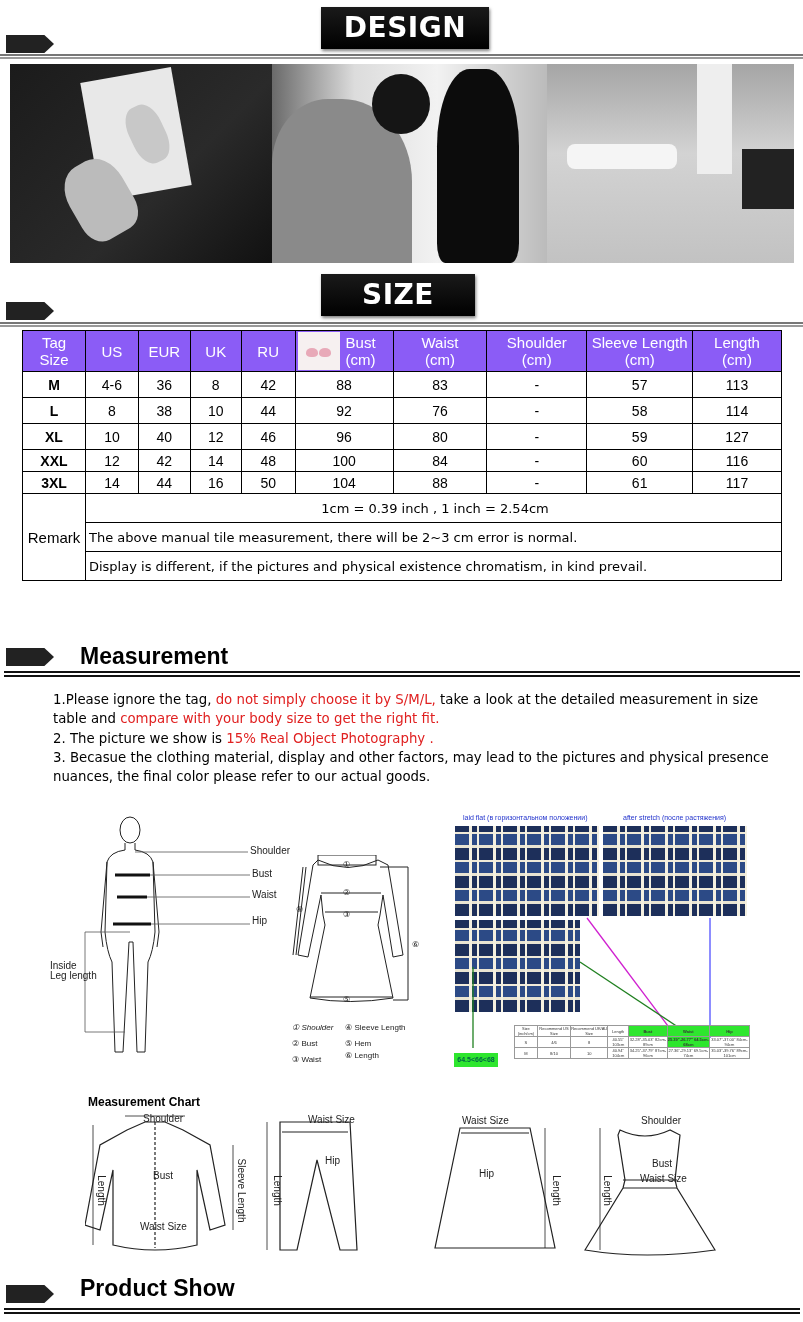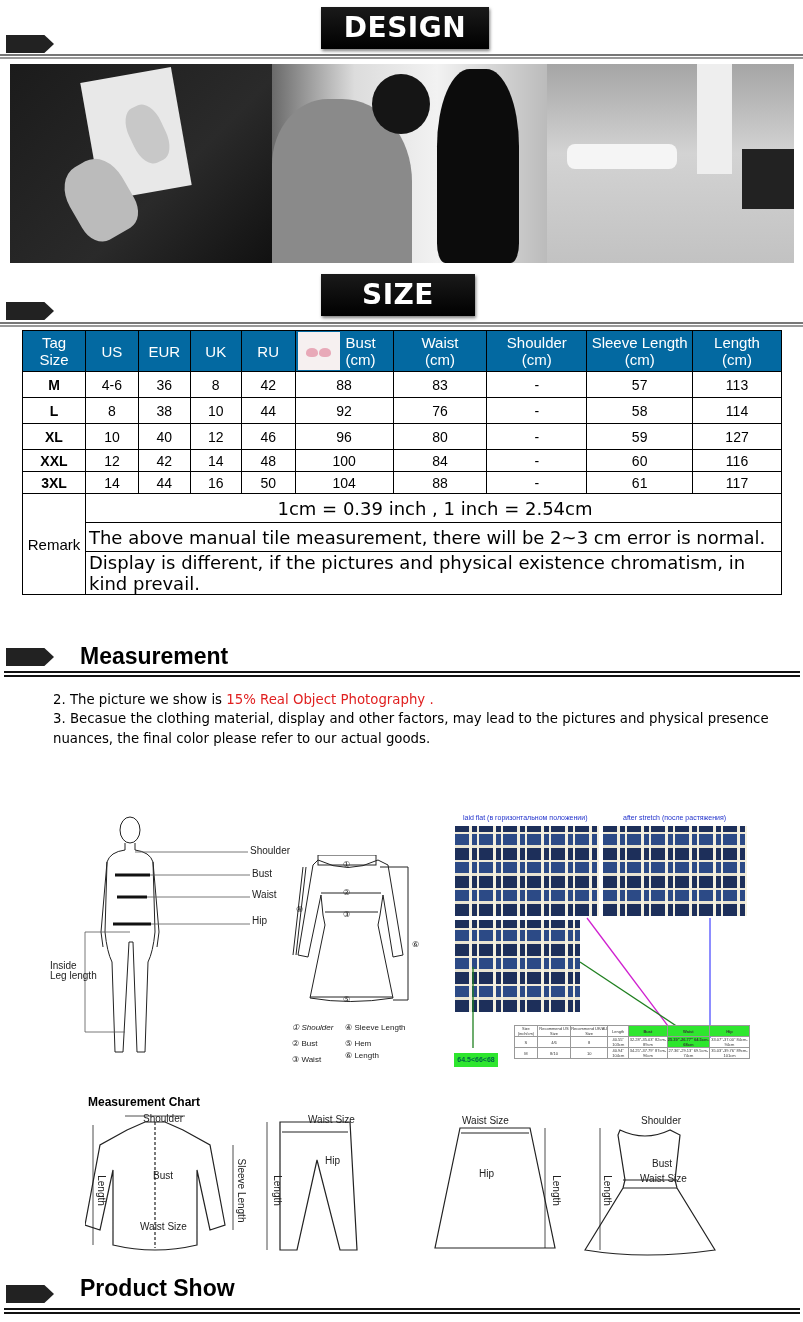--- a/index.html
+++ b/index.html
@@ -24,27 +24,27 @@
   .p2 .person { position: absolute; left: 0; top: 35px; width: 140px; height: 165px; background: #8a8a8a; border-radius: 40% 50% 0 0; }
   .p2 .head { position: absolute; left: 100px; top: 10px; width: 58px; height: 60px; background: #151515; border-radius: 50%; }
   .p2 .dummy { position: absolute; left: 165px; top: 5px; width: 82px; height: 194px; background: #0c0c0c; border-radius: 40% 40% 10% 10%; }
   .p3 { width: 247px; background: linear-gradient(180deg, #a5a5a5 0%, #d3d3d3 45%, #c2c2c2 100%); }
   .p3 .machine { position: absolute; left: 150px; top: 0; width: 35px; height: 110px; background: #eee; }
   .p3 .fold { position: absolute; left: 20px; top: 80px; width: 110px; height: 25px; background: #f5f5f5; border-radius: 8px; }
   .p3 .dark { position: absolute; left: 195px; top: 85px; width: 52px; height: 60px; background: #222; }
 
   
   table.size { position: absolute; left: 22px; top: 330px; width: 760px; border-collapse: collapse; font-family: "Liberation Sans", sans-serif; }
-  table.size th { background: #0369a1; color: #fff; font-weight: normal; font-size: 15px; line-height: 17px; height: 40px; border: 1px solid #000; text-align: center; }
+  table.size th { background: #8b5cf6; color: #fff; font-weight: normal; font-size: 15px; line-height: 17px; height: 40px; border: 1px solid #000; text-align: center; }
   table.size td { border: 1px solid #000; text-align: center; font-size: 14px; height: 22px; }
   table.size td.tag { font-weight: bold; font-size: 14px; }
   table.size tr.r1 td { height: 26px; }
   table.size tr.r2 td, table.size tr.r3 td { height: 26px; }
   table.size td.remark-label { font-size: 15px; width: 63px; }
-  table.size td.note { font-family: "DejaVu Sans", sans-serif; font-size: 18px; height: 29px; text-align: left; padding-left: 3px; }
+  table.size td.note { font-family: "DejaVu Sans", sans-serif; font-size: 13px; height: 29px; text-align: left; padding-left: 3px; }
   table.size td.note.center { text-align: center; }
   .bust-head { display: flex; align-items: center; justify-content: flex-start; height: 40px; }
   .bra-thumb { width: 42px; height: 38px; background: #f6f0f0; margin-left: 2px; position: relative; }
   .bra-thumb::before { content: ""; position: absolute; left: 8px; top: 16px; width: 12px; height: 9px; border-radius: 50% 50% 40% 40%; background: #e8a9b8; }
   .bra-thumb::after { content: ""; position: absolute; left: 21px; top: 16px; width: 12px; height: 9px; border-radius: 50% 50% 40% 40%; background: #e8a9b8; }
   .bust-text { margin-left: 6px; text-align: left; }
 
   
   .notes { position: absolute; left: 53px; top: 690px; width: 720px; font-family: "DejaVu Sans", sans-serif; font-size: 13.3px; line-height: 19.3px; }
   .notes .red { color: #e02020; }
@@ -197,20 +197,21 @@
       <td class="note" colspan="9">Display is different, if the pictures and physical existence chromatism, in kind prevail.</td>
     </tr>
   </tbody>
 </table>
 
 <div class="tab-arrow" style="left:6px; top:648px;"></div>
 <div class="sec-title" style="top:643px;">Measurement</div>
 <div class="rule-black" style="top:671px;"></div>
 
 <div class="notes">
+  <div><span>1.Please ignore the tag, </span><span class="red">do not simply choose it by S/M/L,</span><span> take a look at the detailed measurement in size table and </span><span class="red">compare with your body size to get the right fit.</span></div>
   <div><span>2. The picture we show is </span><span class="red">15% Real Object Photography .</span></div>
   <div>3. Becasue the clothing material, display and other factors, may lead to the pictures and physical presence nuances, the final color please refer to our actual goods.</div>
 </div>
 
 <div class="diagram" style="left:25px; top:812px; width:270px; height:255px;">
   <svg width="270" height="255" viewBox="0 0 270 255">
     <g fill="none" stroke="#222" stroke-width="1">
       <ellipse cx="105" cy="18" rx="10" ry="13"></ellipse>
       <path d="M100 31 L100 38 Q85 40 82 50 L80 120 Q82 140 87 150 L90 240 L98 240 L104 130 L108 130 L112 240 L120 240 L123 150 Q128 140 130 120 L128 50 Q125 40 110 38 L110 31"></path>
       <path d="M82 50 L76 120 L78 135 M128 50 L134 120 L132 135"></path>

